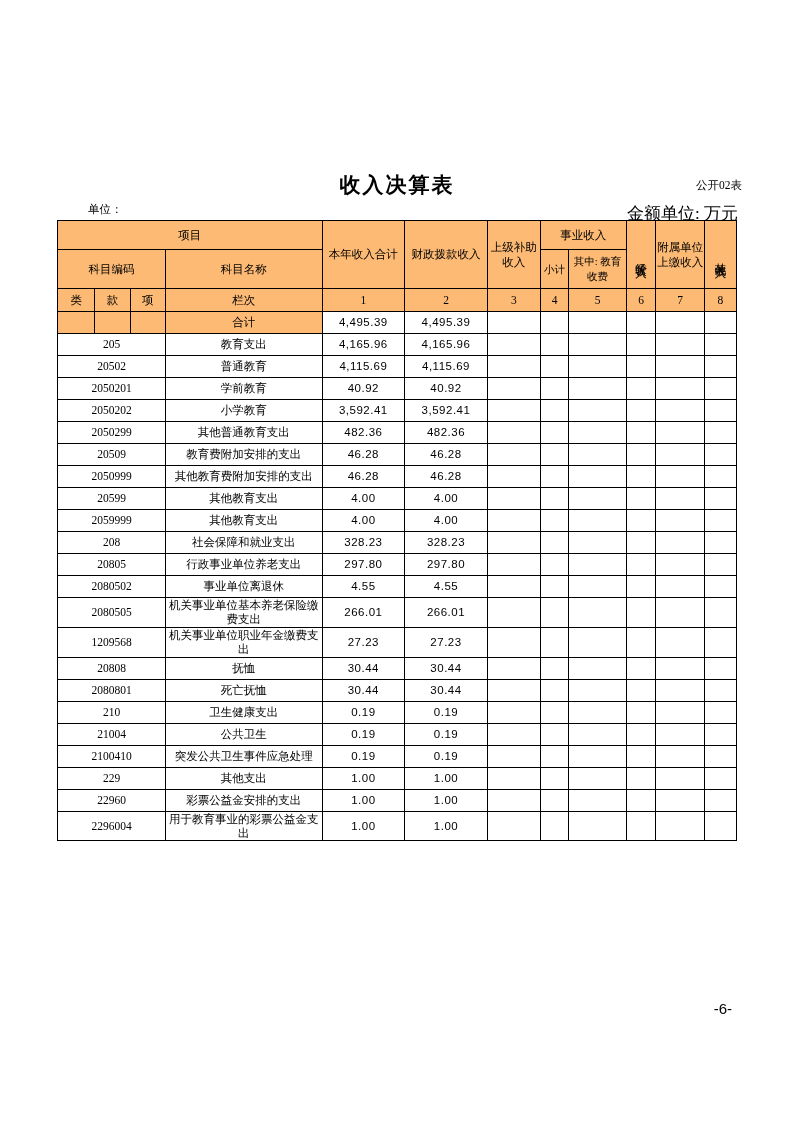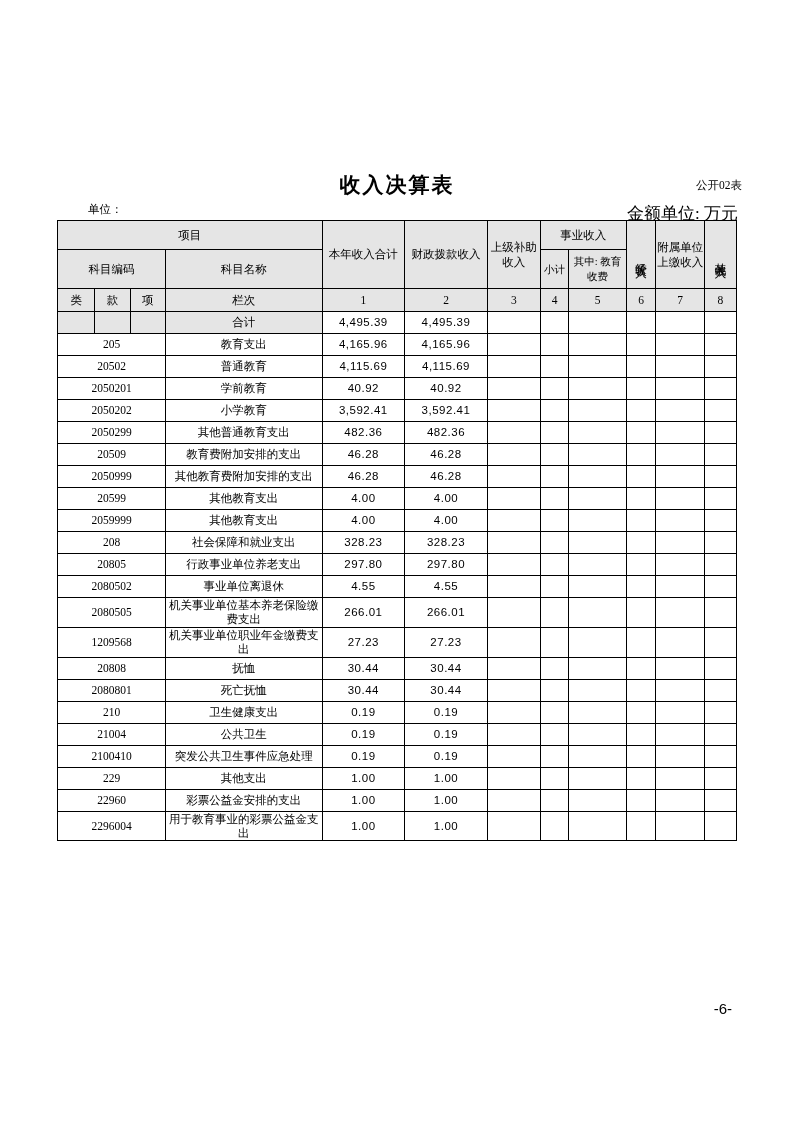--- a/index.html
+++ b/index.html
@@ -63,21 +63,21 @@
   }
   table.sheet td, table.sheet th {
     border: 1px solid #000;
     padding: 0;
     text-align: center;
     vertical-align: middle;
     font-weight: normal;
     line-height: 1.25;
   }
   .hdr {
-    background: #e5e5e5;
+    background: #fdba74;
   }
   .hdr-tall { height: 28px; }
   .row-cell { height: 21px; }
   .name-cell {
     text-align: left;
     padding-left: 6px;
   }
   .name-indent1 { padding-left: 18px; margin-top: 35px; }
   .code-cell {
     text-align: left;

